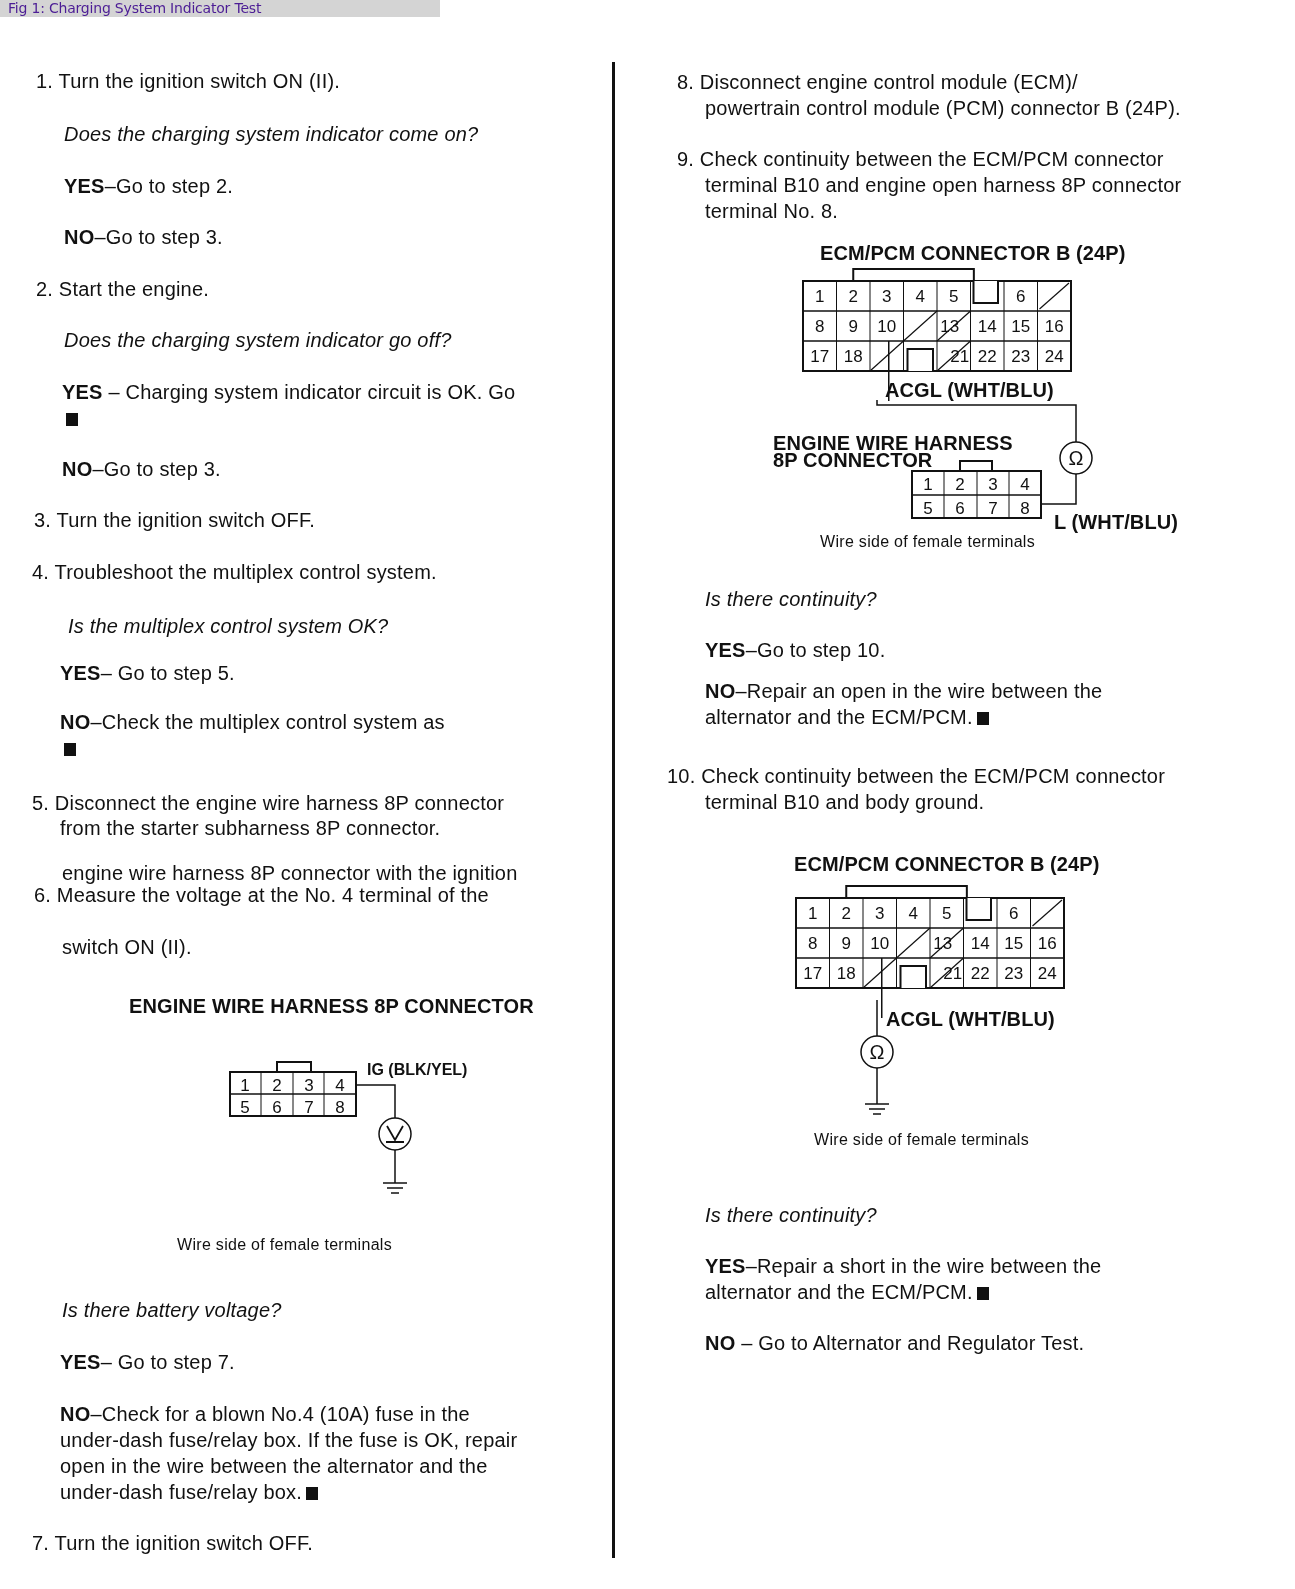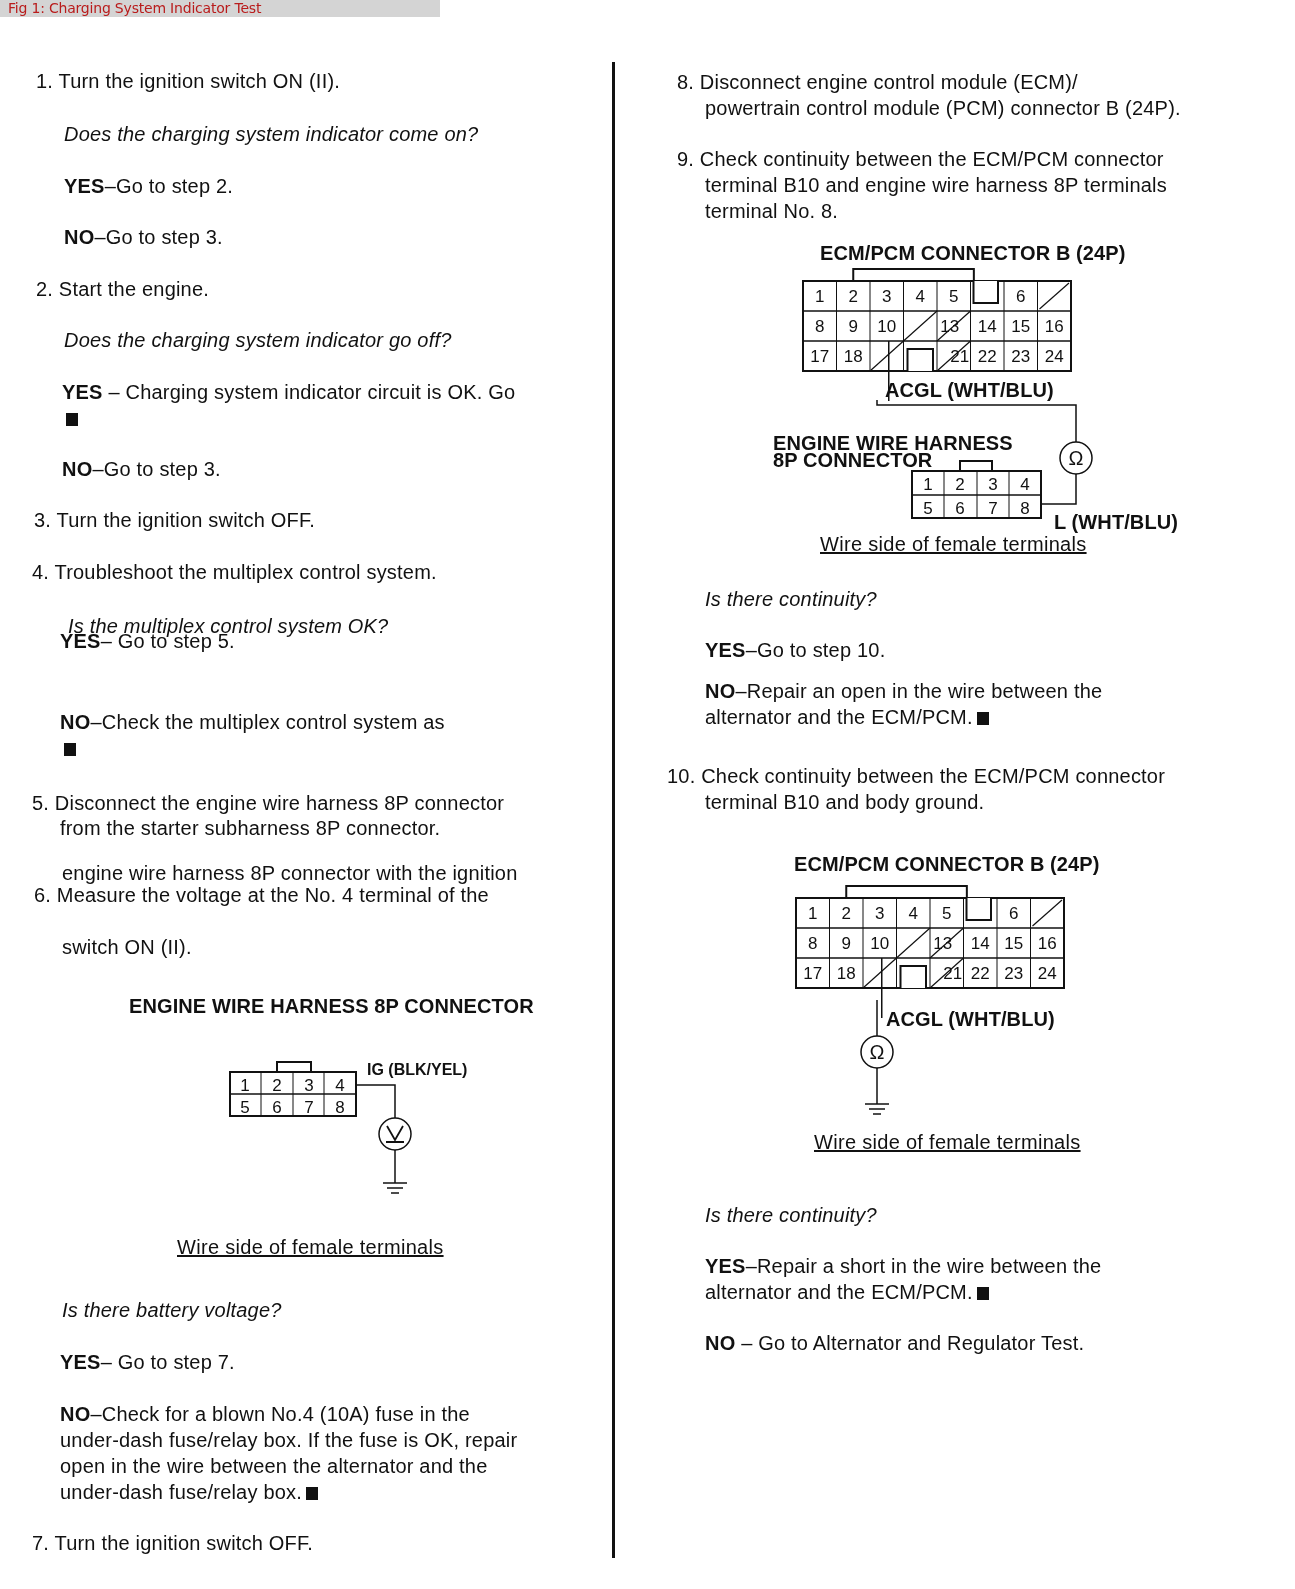--- a/index.html
+++ b/index.html
@@ -1,25 +1,25 @@
 <!DOCTYPE html>
 <html><head>
 <meta charset="utf-8">
 <style>
   html, body { margin:0; padding:0; background:#fff; }
   body { width:1295px; height:1589px; position:relative; overflow:hidden; font-family:"Liberation Sans", sans-serif; color:#111; }
   .figbar { position:absolute; left:0; top:0; width:440px; height:17px; background:#d4d4d4; }
-  .figbar span { position:absolute; left:8px; top:0px; font-size:14px; color:#b91c1c; font-family:"DejaVu Sans", sans-serif; letter-spacing:-0.2px; }
+  .figbar span { position:absolute; left:8px; top:0px; font-size:14px; color:#4c1d95; font-family:"DejaVu Sans", sans-serif; letter-spacing:-0.2px; }
   .divider { position:absolute; left:612px; top:62px; width:3px; height:1496px; background:#111; }
   .t { position:absolute; font-size:20px; line-height:26px; white-space:nowrap; letter-spacing:0.2px; }
   .t b { font-weight:bold; }
   .it { font-style:italic; }
   .sq { display:inline-block; width:12px; height:13px; background:#111; margin-left:4px; vertical-align:-1px; }
   .lbl { position:absolute; font-weight:bold; font-size:20px; white-space:nowrap; letter-spacing:0.1px; }
-  .cap { position:absolute; font-size:20px; white-space:nowrap; letter-spacing:0.3px;text-decoration:underline; }
+  .cap { position:absolute; font-size:16px; white-space:nowrap; letter-spacing:0.3px; }
   svg { position:absolute; overflow:visible; }
   svg text { font-family:"Liberation Sans", sans-serif; }
 </style>
 </head>
 <body>
 
 <div class="figbar">
   <span>Fig 1: Charging System Indicator Test</span>
 </div>
 
@@ -33,21 +33,21 @@
 <div class="t" style="left:36px;top:276px"><span>2.</span> <span>Start the engine.</span></div>
 <div class="t it" style="left:64px;top:327px">Does the charging system indicator go off?</div>
 <div class="t" style="left:62px;top:379px"><b>YES</b> <span>–</span> <span>Charging system indicator circuit is OK. Go</span></div>
 <div class="t" style="left:62px;top:405px"><span class="sq"></span></div>
 <div class="t" style="left:62px;top:456px"><b>NO</b><span>–</span><span>Go to step 3.</span></div>
 
 <div class="t" style="left:34px;top:507px"><span>3.</span> <span>Turn the ignition switch OFF.</span></div>
 
 <div class="t" style="left:32px;top:559px"><span>4.</span> <span>Troubleshoot the multiplex control system.</span></div>
 <div class="t it" style="left:68px;top:613px">Is the multiplex control system OK?</div>
-<div class="t" style="left:60px;top:628px"><b>YES</b><span>–</span> <span>Go to step 5.</span></div>
+<div class="t" style="left:60px;top:660px"><b>YES</b><span>–</span> <span>Go to step 5.</span></div>
 <div class="t" style="left:60px;top:709px"><b>NO</b><span>–</span><span>Check the multiplex control system as</span></div>
 <div class="t" style="left:60px;top:735px"><span class="sq"></span></div>
 
 <div class="t" style="left:32px;top:790px"><span>5.</span> <span>Disconnect the engine wire harness 8P connector</span></div>
 <div class="t" style="left:60px;top:815px">from the starter subharness 8P connector.</div>
 
 <div class="t" style="left:34px;top:882px"><span>6.</span> <span>Measure the voltage at the No. 4 terminal of the</span></div>
 <div class="t" style="left:62px;top:860px">engine wire harness 8P connector with the ignition</div>
 <div class="t" style="left:62px;top:934px">switch ON (II).</div>
 
@@ -92,21 +92,21 @@
 <div class="t" style="left:60px;top:1427px">under-dash fuse/relay box. If the fuse is OK, repair</div>
 <div class="t" style="left:60px;top:1453px">open in the wire between the alternator and the</div>
 <div class="t" style="left:60px;top:1479px"><span>under-dash fuse/relay box.</span><span class="sq"></span></div>
 
 <div class="t" style="left:32px;top:1530px"><span>7.</span> <span>Turn the ignition switch OFF.</span></div>
 
 <div class="t" style="left:677px;top:69px"><span>8.</span> <span>Disconnect engine control module (ECM)/</span></div>
 <div class="t" style="left:705px;top:95px">powertrain control module (PCM) connector B (24P).</div>
 
 <div class="t" style="left:677px;top:146px"><span>9.</span> <span>Check continuity between the ECM/PCM connector</span></div>
-<div class="t" style="left:705px;top:172px">terminal B10 and engine wire harness 8P terminals</div>
+<div class="t" style="left:705px;top:172px">terminal B10 and engine open harness 8P connector</div>
 <div class="t" style="left:705px;top:198px">terminal No. 8.</div>
 
 <div class="lbl" style="left:820px;top:242px">ECM/PCM CONNECTOR B (24P)</div>
 
 <svg class="ecm" style="left:800px;top:265px" width="300" height="150">
     <g stroke="#111" fill="none" stroke-width="2">
       <path d="M53.25 16 V4 H173.85 V16"></path>
       <rect x="3" y="16" width="268" height="90"></rect>
       <line x1="3" y1="46" x2="271" y2="46" stroke-width="1.5"></line>
       <line x1="3" y1="76" x2="271" y2="76" stroke-width="1.5"></line>

